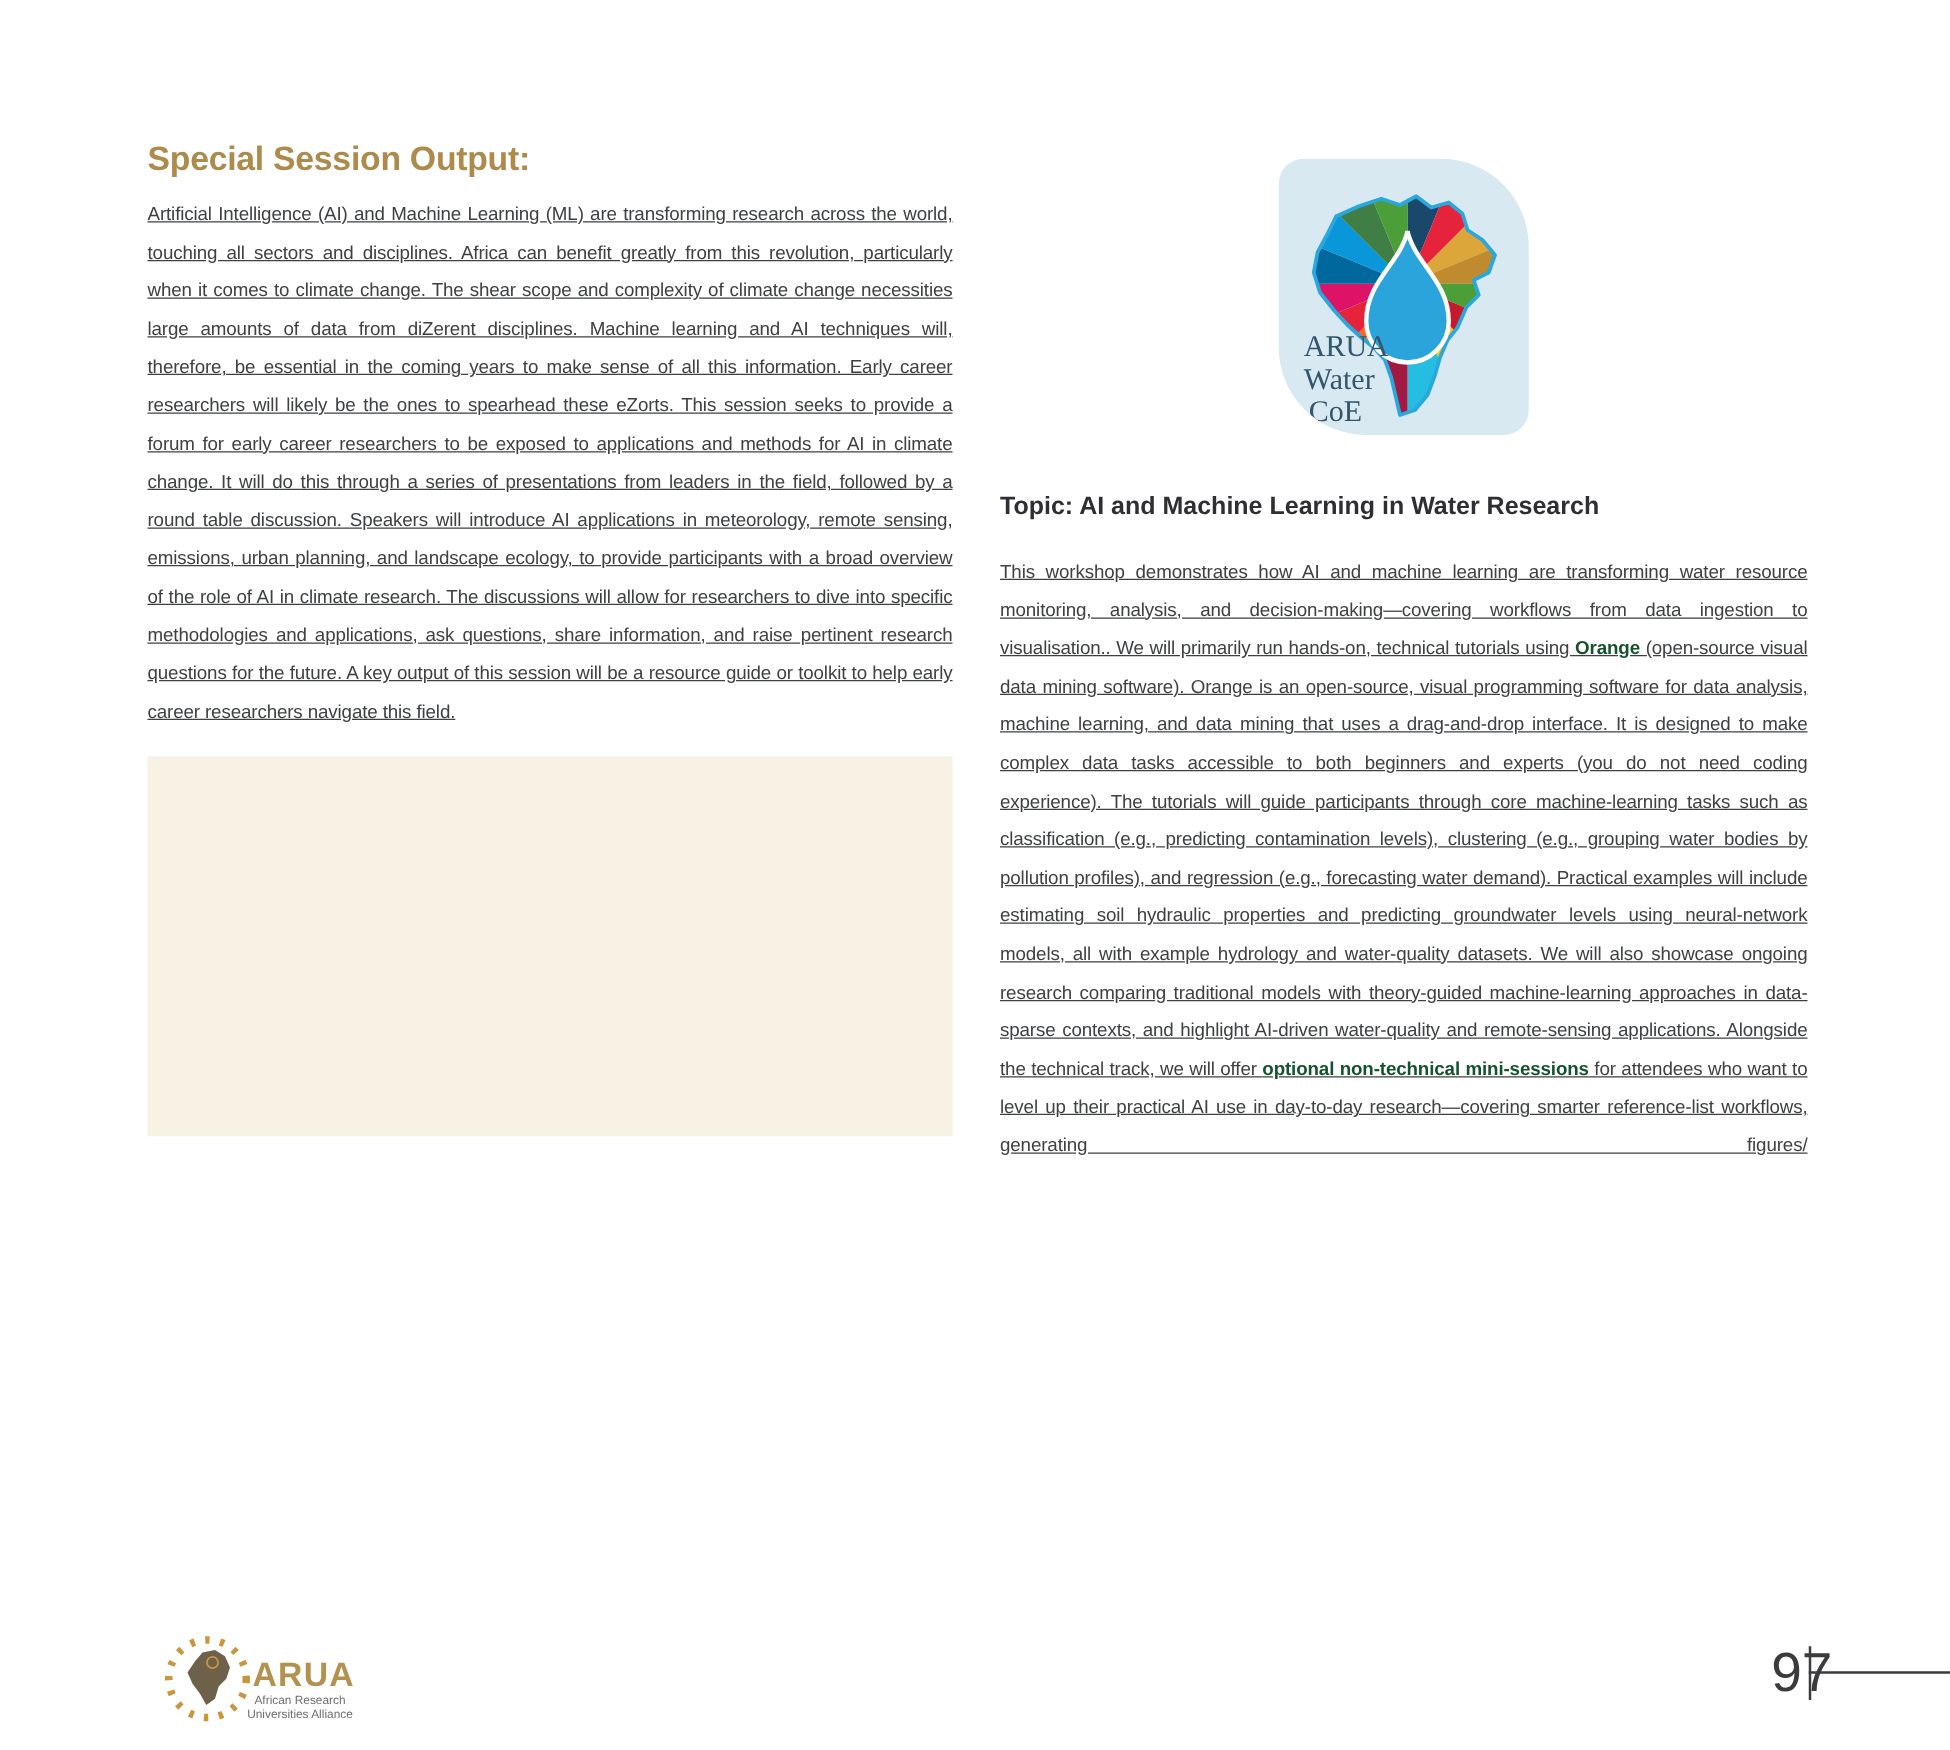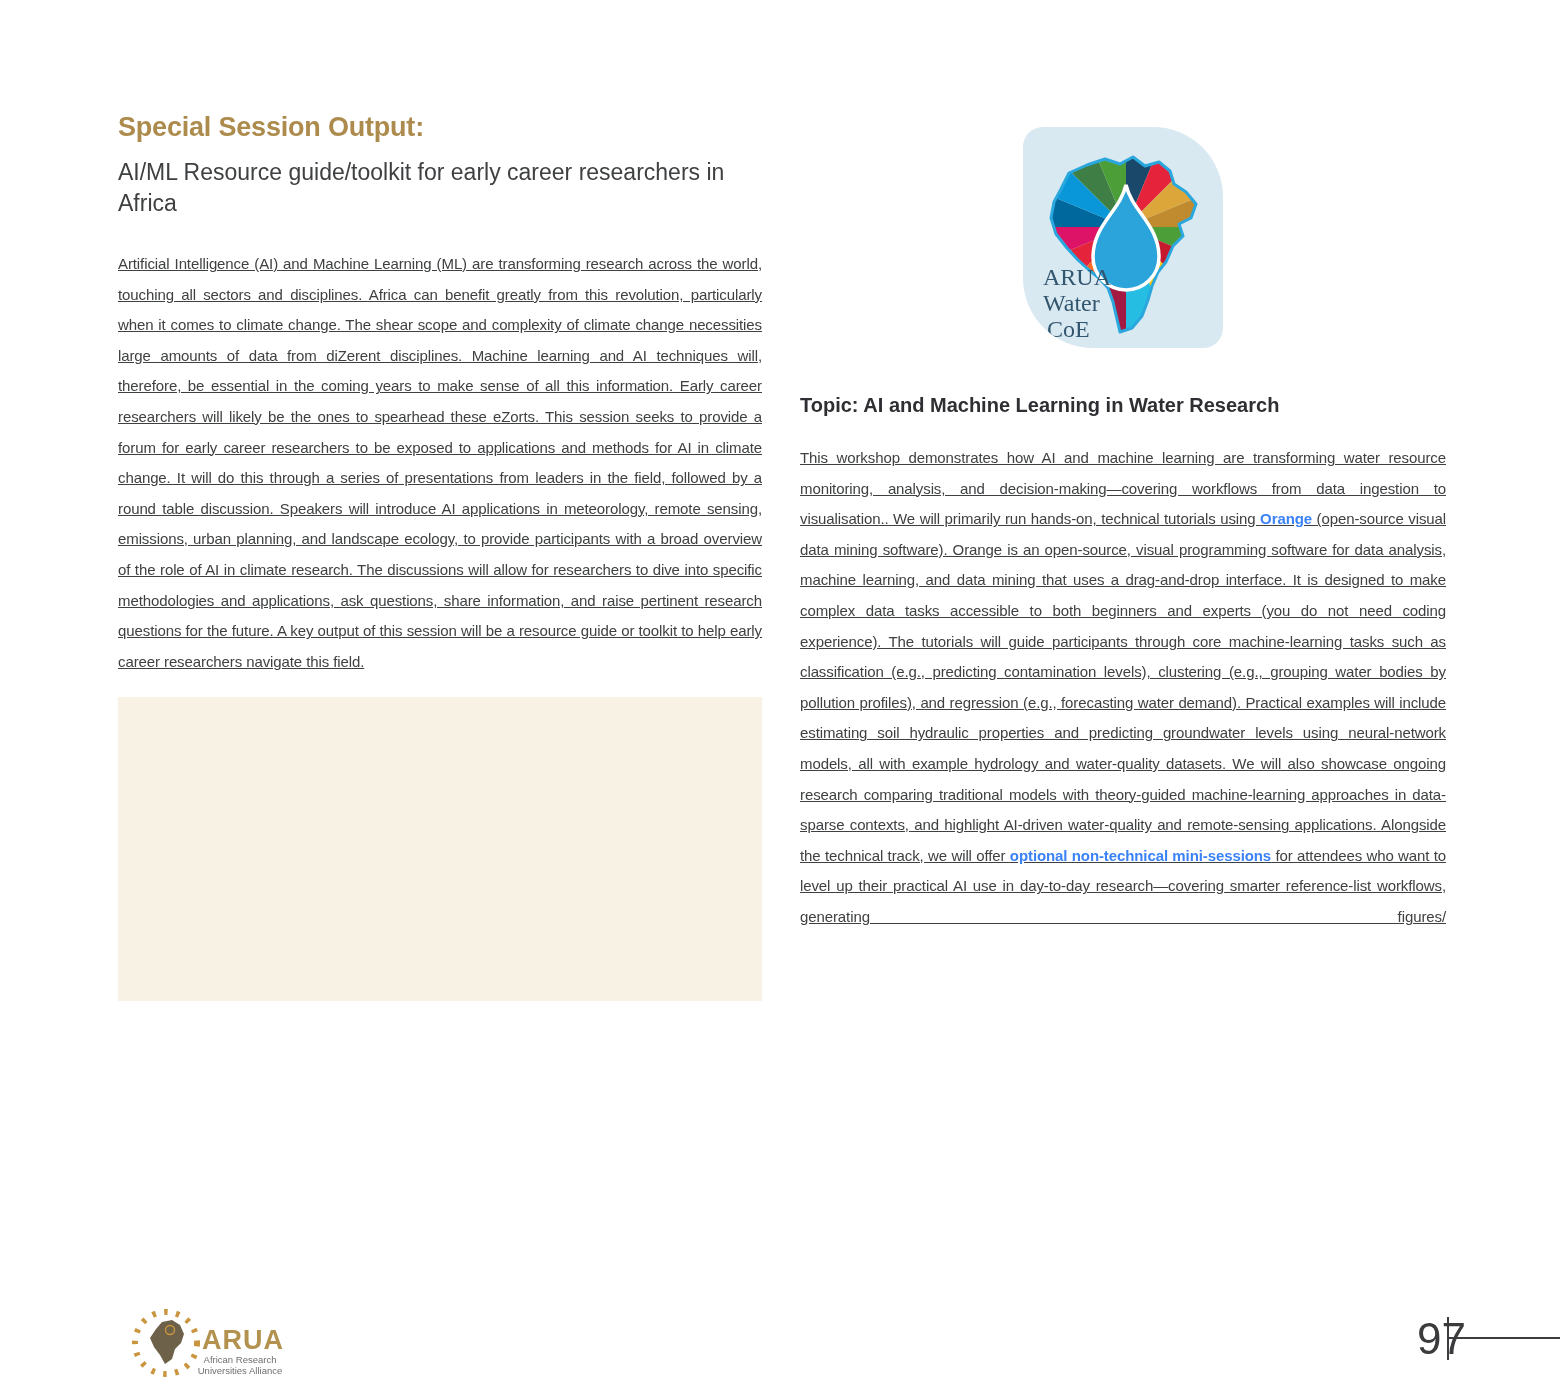--- a/index.html
+++ b/index.html
@@ -3,21 +3,21 @@
 <meta charset="utf-8">
 <style>
   html,body{margin:0;padding:0;background:#ffffff;}
   .page{position:relative;width:1560px;height:1400px;background:#ffffff;overflow:hidden;
         font-family:"Liberation Sans",sans-serif;color:var(--body_text,#3f4042);}
   .col-left{position:absolute;left:118px;top:112px;width:644px;}
   .col-right{position:absolute;left:800px;top:112px;width:646px;}
   h2.gold{font-size:27px;font-weight:700;color:var(--heading_gold,#ac8b4c);margin:0 0 14px 0;letter-spacing:-0.2px;}
   .out-text{font-size:23px;line-height:31px;margin:0 0 30px 0;}
   .just{font-size:15px;line-height:30.6px;text-align:justify;margin:0;letter-spacing:-0.1px;text-decoration:underline;}
-  .just b{font-weight:700;color:#3b82f6;margin-top:48px;}
+  .just b{font-weight:700;color:#14532d;margin-top:48px;}
   .last-just{text-align-last:justify;}
   .beige{height:304px;background:var(--beige_box,#f8f2e4);margin-top:20px;}
   .water-logo{width:200px;height:221px;margin:15px auto 46px auto;background:var(--logo_bg,#d8e9f2);
               border-radius:20px 70px 20px 70px;overflow:hidden;}
   h3.topic{font-size:20px;font-weight:700;color:var(--topic_text,#2f2f33);margin:0 0 26px 0;}
   .footer-logo{position:absolute;left:126px;top:1303px;width:175px;height:80px;}
   .footer-text{position:absolute;right:221px;top:1308px;text-align:right;}
   .conf-bold{font-size:20px;font-weight:700;color:#2e2e30;line-height:26px;}
   .conf-sub{font-size:20px;font-weight:400;color:#434346;line-height:26px;}
   .page-num{position:absolute;left:1417px;top:1314px;font-size:44px;font-weight:400;color:var(--footer_text,#3b3b3d);}
@@ -26,21 +26,20 @@
   svg text{font-family:"Liberation Sans",sans-serif;}
   svg text.serif{font-family:"Liberation Serif",serif;}
 </style>
 </head>
 <body>
 
 <div class="page">
 
   <div class="col-left">
     <h2 class="gold">Special Session Output:</h2>
-    <p class="out-text">AI/ML Resource guide/toolkit for early career researchers in Africa</p>
     <p class="just">Artificial Intelligence (AI) and Machine Learning (ML) are transforming research across the world, touching all sectors and disciplines. Africa can benefit greatly from this revolution, particularly when it comes to climate change. The shear scope and complexity of climate change necessities large amounts of data from diZerent disciplines. Machine learning and AI techniques will, therefore, be essential in the coming years to make sense of all this information. Early career researchers will likely be the ones to spearhead these eZorts. This session seeks to provide a forum for early career researchers to be exposed to applications and methods for AI in climate change. It will do this through a series of presentations from leaders in the field, followed by a round table discussion. Speakers will introduce AI applications in meteorology, remote sensing, emissions, urban planning, and landscape ecology, to provide participants with a broad overview of the role of AI in climate research. The discussions will allow for researchers to dive into specific methodologies and applications, ask questions, share information, and raise pertinent research questions for the future. A key output of this session will be a resource guide or toolkit to help early career researchers navigate this field.</p>
     <div class="beige"></div>
   </div>
 
   <div class="col-right">
 
     <div class="water-logo">
       <svg viewBox="0 0 200 221" width="200" height="221">
         <defs>
           <clipPath id="afr">

